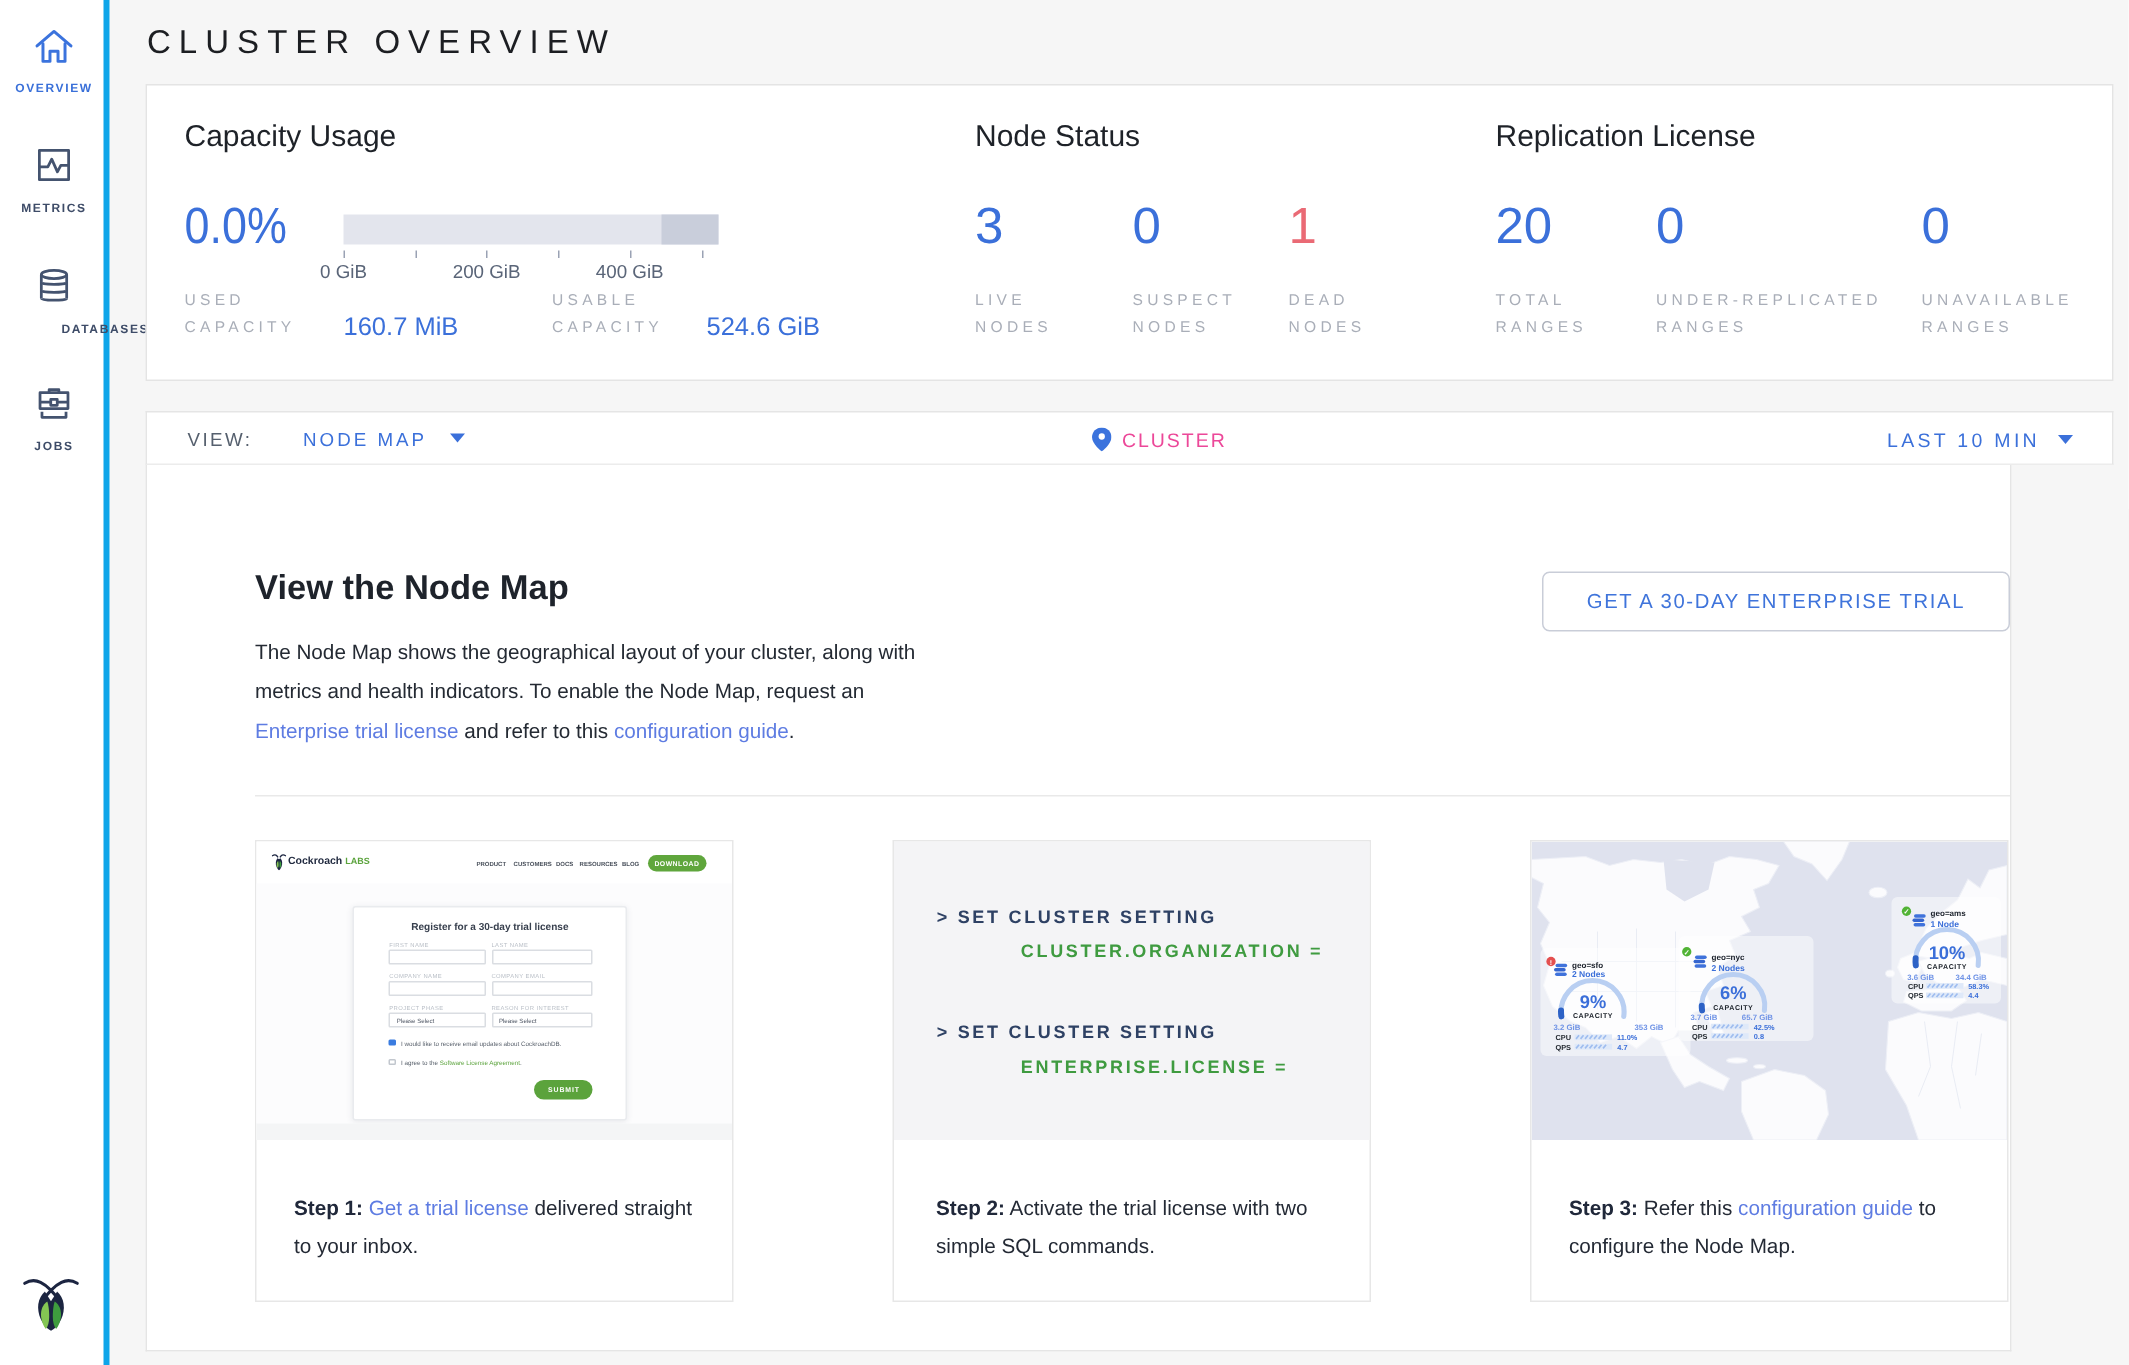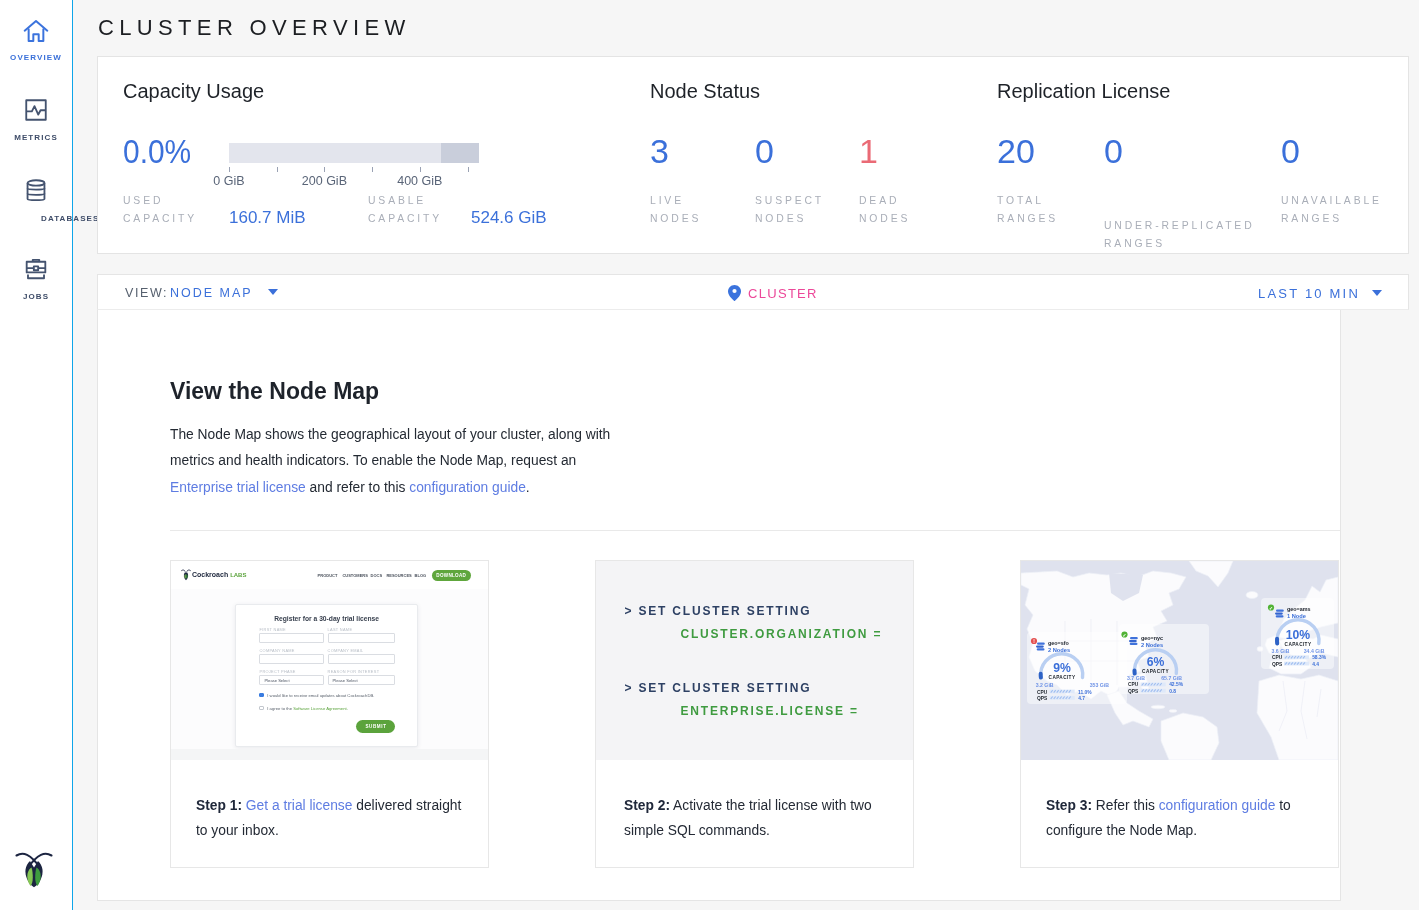--- a/index.html
+++ b/index.html
@@ -1,19 +1,19 @@
 <!DOCTYPE html>
 <html><head><meta charset="utf-8">
 <style>
 * { margin:0; padding:0; box-sizing:border-box; }
 html,body { width:1419px; height:910px; overflow:hidden; }
 body { background:#f6f6f6; font-family:"Liberation Sans",sans-serif; position:relative; }
 
 
-#sidebar { position:absolute; left:0; top:0; width:73px; height:910px; background:#fff; border-right:1px solid #0ea5e9; }
+#sidebar { position:absolute; left:0; top:0; width:73px; height:910px; background:#fff; border-right:4px solid #0ea5e9; }
 .navitem { position:absolute; left:0; width:72px; text-align:center; }
 .navlabel { font-size:8px; font-weight:bold; letter-spacing:1.1px; color:#3e4c68; }
 .navlabel.active { color:#3a70d9; }
 
 
 #title { position:absolute; left:98px; top:15px; font-size:22px; letter-spacing:5.35px; color:#1c1e22; }
 
 
 #summary { position:absolute; left:97px; top:56px; width:1312px; height:198px; background:#fff; border:1px solid #e4e4e4; }
 .schead { position:absolute; font-size:20px; color:#1e2228; top:22.5px; }
@@ -142,38 +142,39 @@
   <div class="bignum" style="left:761px; color:#ea6a75;">1</div>
   <div class="statlab" style="left:552px;">LIVE<br>NODES</div>
   <div class="statlab" style="left:657px;">SUSPECT<br>NODES</div>
   <div class="statlab" style="left:761px;">DEAD<br>NODES</div>
 
   <div class="schead" style="left:899px;">Replication License</div>
   <div class="bignum" style="left:899px;">20</div>
   <div class="bignum" style="left:1006px;">0</div>
   <div class="bignum" style="left:1183px;">0</div>
   <div class="statlab" style="left:899px;">TOTAL<br>RANGES</div>
-  <div class="statlab" style="left:1006px;margin-top:25px;">UNDER-REPLICATED<br>RANGES</div>
+  <div class="statlab" style="left:1006px;">UNDER-REPLICATED<br>RANGES</div>
   <div class="statlab" style="left:1183px;">UNAVAILABLE<br>RANGES</div>
 </div>
 
 <div id="toolbar">
   <div class="tbtext" style="left:27px; color:#56606e; letter-spacing:1.6px;">VIEW:</div>
-  <div class="tbtext" style="left:72px; color:#3b70da;text-align:right;">NODE MAP<span class="caret" style="margin-left:15px;"></span></div>
+  <div class="tbtext" style="left:104px; color:#3b70da;text-align:right;">NODE MAP<span class="caret" style="margin-left:15px;"></span></div>
   <div class="tbtext" style="left:630px; letter-spacing:1.3px; font-size:13px; color:#ec4899; top:10px;">
     <svg width="13" height="16" viewBox="0 0 13 16" style="vertical-align:-3px; margin-right:7px;">
       <path d="M6.5 0 C2.9 0 0 2.9 0 6.4 C0 11.2 6.5 16 6.5 16 C6.5 16 13 11.2 13 6.4 C13 2.9 10.1 0 6.5 0 Z" fill="#3b73dd"></path>
       <circle cx="6.5" cy="6" r="2.1" fill="#fff"></circle>
     </svg>CLUSTER</div>
   <div class="tbtext" style="left:1160px; color:#3b70da; letter-spacing:2.2px; font-size:13px;">LAST 10 MIN<span class="caret" style="margin-left:12px;"></span></div>
 </div>
 
 <div id="panel">
   <h2>View the Node Map</h2>
   <div id="intro">The Node Map shows the geographical layout of your cluster, along with<br>metrics and health indicators. To enable the Node Map, request an<br><a class="blue" href="#">Enterprise trial license</a> and refer to this <a class="blue" href="#">configuration guide</a>.</div>
+  <div id="trialbtn">GET A 30-DAY ENTERPRISE TRIAL</div>
   <div id="divider"></div>
 
   <div class="stepcard" style="left:72px;" id="card1">
     <div id="minisite">
       <svg width="10" height="13" viewBox="0 0 40 52" style="position:absolute;left:10px;top:7px;">
         <g fill="none" stroke="#1c2541" stroke-width="3.4" stroke-linecap="round">
           <path d="M2.5 10 C9 5.5 15.5 7.5 19.3 19"></path>
           <path d="M37.5 10 C31 5.5 24.5 7.5 20.7 19"></path>
         </g>
         <path d="M20 14 C13.8 18 10.4 24 11.8 33 C13 40.5 16.5 46 20 48.5 C23.5 46 27 40.5 28.2 33 C29.6 24 26.2 18 20 14 Z" fill="#1c2541"></path>

